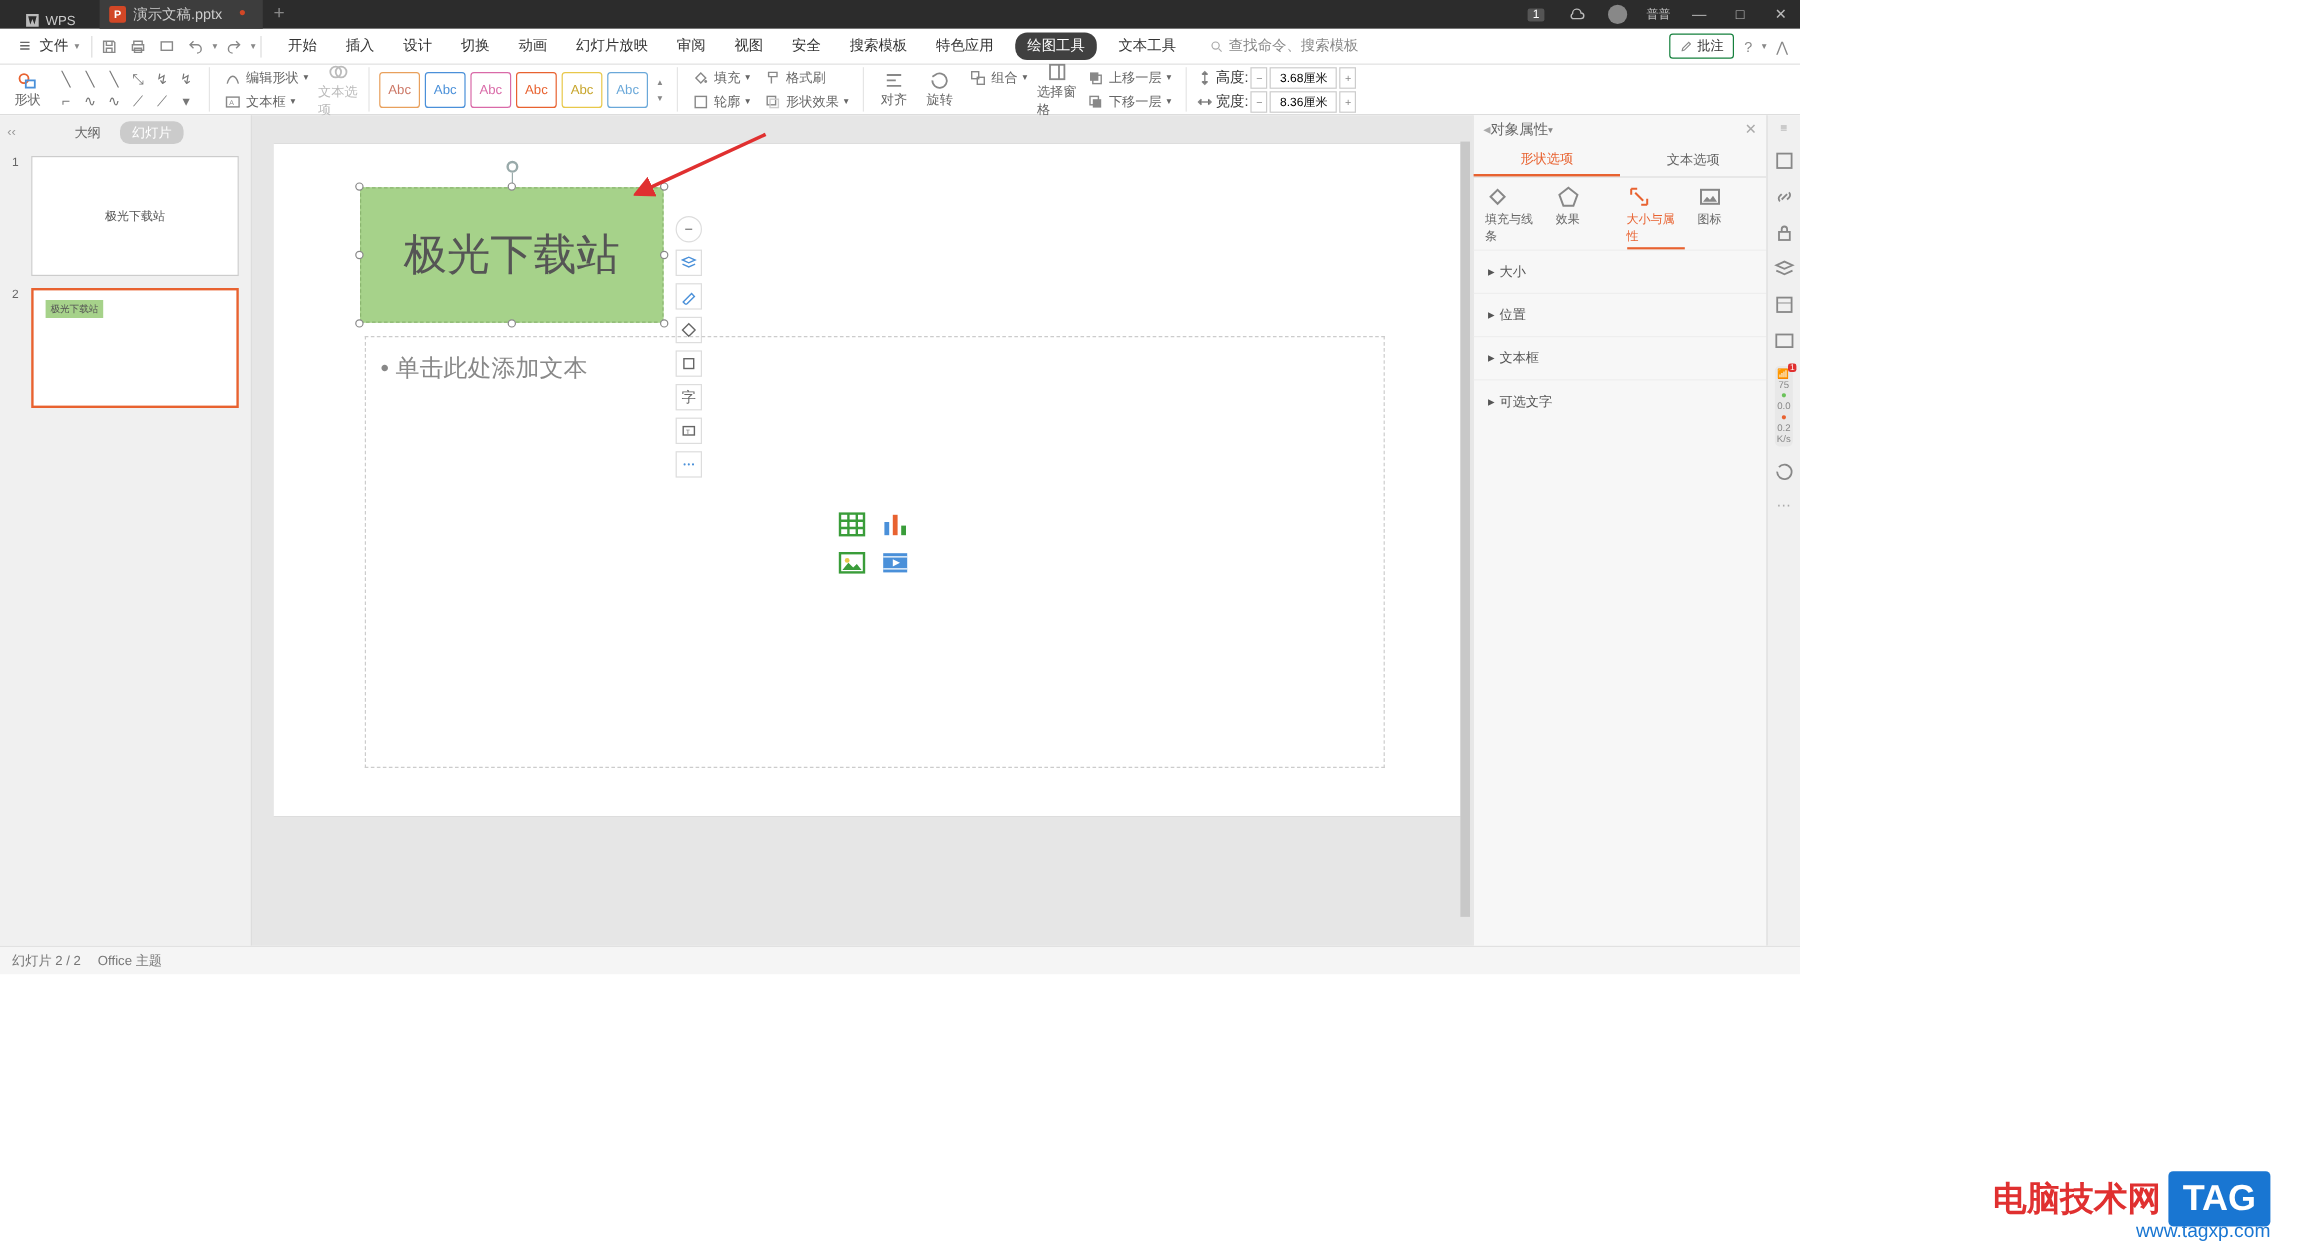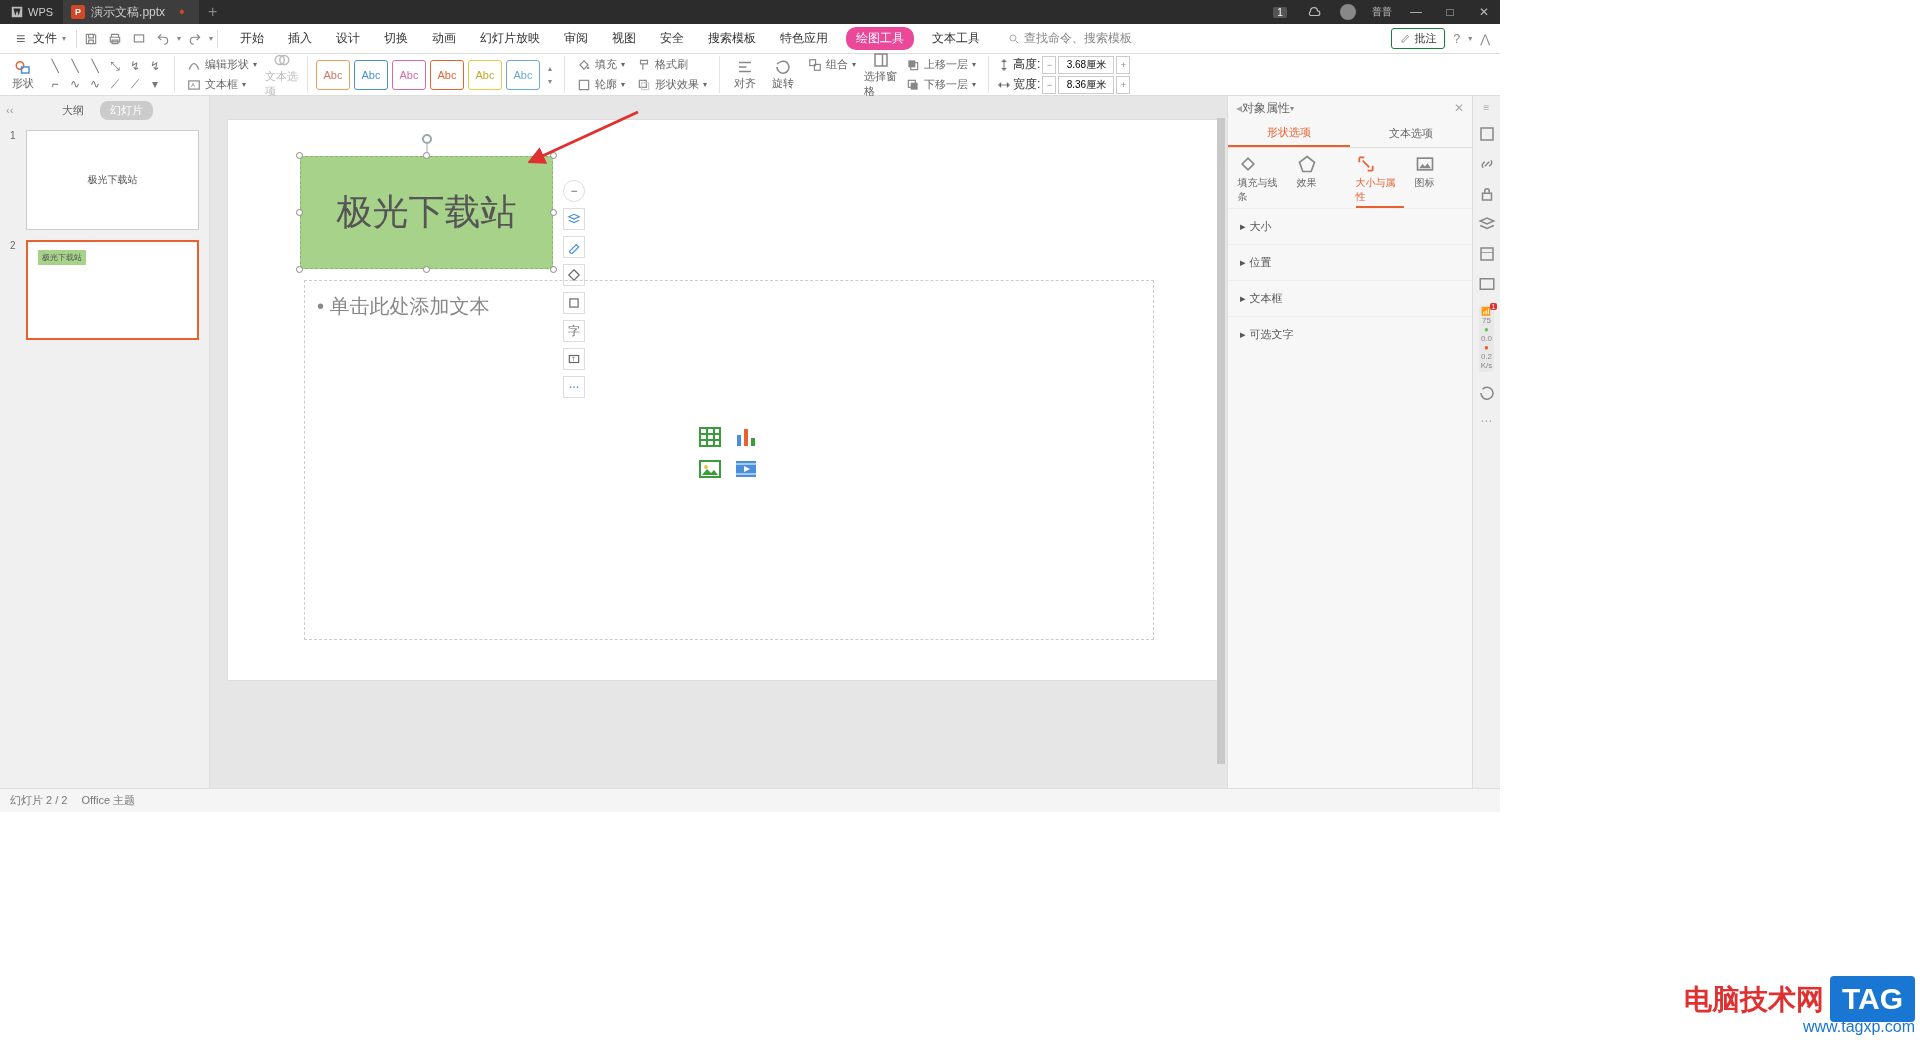--- a/index.html
+++ b/index.html
@@ -1,38 +1,38 @@
 <!DOCTYPE html>
 <html><head>
 <meta charset="utf-8">
 <style>
 * { margin: 0; padding: 0; box-sizing: border-box; font-family: "Microsoft YaHei", sans-serif; }
 body { background: #fff; overflow: hidden; width: 1500px; height: 812px; font-size: 12px; color: #333; }
 
 .titlebar { height: 24px; background: #2c2c2c; display: flex; align-items: center; }
 .titlebar-left { display: flex; align-items: center; height: 100%; }
-.wps-logo { display: flex; align-items: center; padding: 0 10px; color: #ccc; font-size: 11px; height: 100%; gap: 4px; }
+.wps-logo { display: flex; align-items: flex-end; padding: 0 20px; color: #ccc; font-size: 11px; height: 100%; gap: 4px; }
 .wps-logo .logo-icon { width: 14px; height: 14px; display: inline-block; }
 .tab-file { display: flex; align-items: center; background: #3d3d3d; height: 100%; padding: 0 14px 0 8px; color: #ccc; font-size: 12px; gap: 6px; }
 .tab-file .file-icon { width: 14px; height: 14px; background: #d24726; border-radius: 2px; display: inline-flex; align-items: center; justify-content: center; color: #fff; font-size: 9px; font-weight: bold; }
 .tab-add { width: 28px; height: 100%; display: flex; align-items: center; justify-content: center; color: #888; font-size: 16px; }
 .tab-file .dot { color: #d24726; font-size: 16px; margin-left: 8px; line-height: 0; }
 .titlebar-right { margin-left: auto; display: flex; align-items: center; height: 100%; gap: 2px; }
 .title-icon-btn { width: 32px; height: 100%; display: flex; align-items: center; justify-content: center; color: #bbb; font-size: 12px; }
 .title-num-box { background: #555; padding: 0 4px; border-radius: 2px; font-size: 10px; color: #fff; }
 .avatar { width: 16px; height: 16px; border-radius: 50%; background: #888; display: inline-block; }
 
 .menubar { height: 30px; background: #fff; border-bottom: 1px solid #ddd; display: flex; align-items: center; padding: 0 10px; gap: 4px; }
 .file-menu { display: flex; align-items: center; gap: 5px; padding: 0 6px; }
 .hamburger { display: inline-block; width: 12px; }
 .hamburger::before { content: "≡"; font-size: 16px; color: #666; }
 .qa-icon { width: 20px; height: 20px; display: flex; align-items: center; justify-content: center; color: #666; }
 .menu-tabs { display: flex; gap: 12px; margin-left: 12px; }
 .menu-tab { font-size: 12px; color: #333; padding: 3px 6px; }
-.menu-tab.active { background: #ec4899; color: #fff; border-radius: 10px; padding: 3px 10px; }
+.menu-tab.active { background: #404040; color: #fff; border-radius: 10px; padding: 3px 10px; }
 .search-hint { margin-left: 18px; color: #888; font-size: 12px; display: flex; align-items: center; gap: 4px; }
 .menubar-right { margin-left: auto; display: flex; align-items: center; gap: 8px; }
 .menu-pill { border: 1px solid #15803d; border-radius: 3px; padding: 2px 8px; font-size: 11px; display: flex; align-items: center; gap: 3px;}
 
 .ribbon { height: 42px; background: #fff; border-bottom: 1px solid #ddd; display: flex; align-items: stretch; padding: 2px 6px; gap: 8px; }
 .ribbon-group { display: flex; align-items: center; gap: 4px; border-right: 1px solid #e5e5e5; padding-right: 8px; }
 .big-btn { display: flex; flex-direction: column; align-items: center; justify-content: center; width: 34px; gap: 0; font-size: 11px; color: #666; }
 .big-btn svg { width: 18px; height: 18px; }
 .line-gallery { display: grid; grid-template-columns: repeat(6, 18px); grid-template-rows: repeat(2, 16px); gap: 2px; padding: 2px; }
 .line-cell { width: 18px; height: 16px; display: flex; align-items: center; justify-content: center; color: #777; }
@@ -96,21 +96,21 @@
 
 .right-strip { width: 28px; background: #f0f0f0; border-left: 1px solid #ddd; display: flex; flex-direction: column; align-items: center; padding-top: 6px; gap: 12px; }
 .strip-icon { width: 18px; height: 18px; color: #888; }
 .speed-box { display: flex; flex-direction: column; align-items: center; gap: 0; font-size: 8px; color: #888; background: #e8e8e8; border-radius: 4px; padding: 2px 2px;}
 .speed-box .red-dot { color: #e86230; font-size: 8px;}
 .speed-box .badge { position: relative; }
 .speed-box .badge .b { position: absolute; top: -4px; right: -6px; background: #e03030; color: #fff; font-size: 7px; border-radius: 2px; padding: 0 2px;}
 
 .statusbar { height: 24px; background: #f5f5f5; border-top: 1px solid #ddd; display: flex; align-items: center; padding: 0 10px; font-size: 11px; color: #777; gap: 14px;}
 
-.watermark { position: absolute; right: 5px; bottom: 4px; text-align: right; pointer-events: none;}
+.watermark { position: absolute; right: 28px; bottom: 4px; text-align: right; pointer-events: none;}
 .watermark .wm1 { font-size: 28px; font-weight: bold; color: #e03030; }
 .watermark .tag-box { display: inline-block; background: #1976d2; color: #fff; font-size: 30px; font-weight: bold; padding: 6px 12px; border-radius: 4px; margin-left: 6px;}
 .watermark .wm2 { font-size: 16px; color: #1976d2; margin-top: -4px;}
 svg { display: block; }
 </style>
 </head>
 <body>
 
 <div class="titlebar">
   <div class="titlebar-left">

